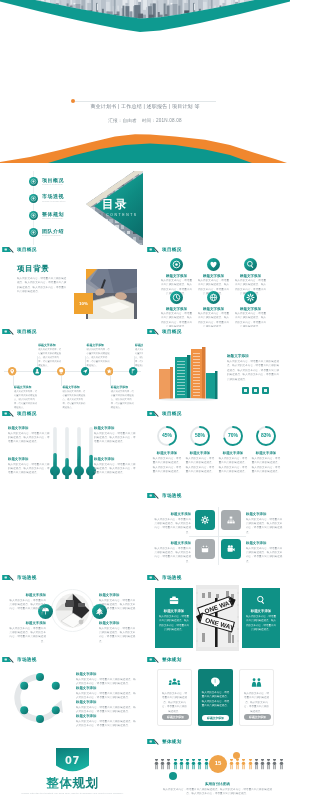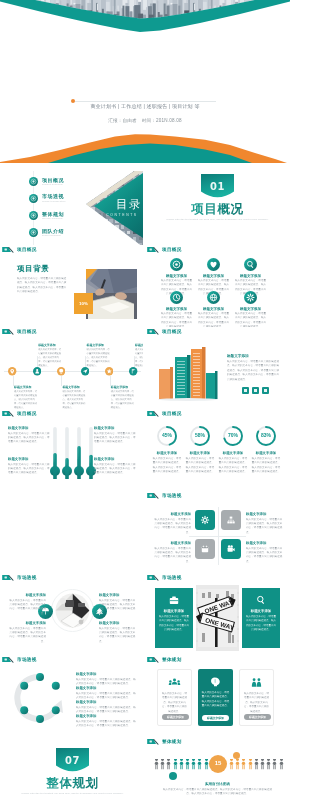--- a/index.html
+++ b/index.html
@@ -48,22 +48,22 @@
 .dv-en{position:absolute;left:16px;top:47px;width:109px;text-align:center;
   font-size:2.5px;color:#c3c9cd;line-height:1.9}
 
 
 .toc-rail{position:absolute;left:31px;top:0px;width:1px;height:74px;background:#eceff1}
 .toc-item{position:absolute;left:27px;width:60px;height:10px}
 .toc-ic{position:absolute;left:0;top:0.5px;width:9px;height:9px}
 .toc-cn{position:absolute;left:13px;top:0px;font-size:5px;font-weight:bold;color:#1a8881;letter-spacing:.5px;white-space:nowrap}
 .toc-en{position:absolute;left:13px;top:6.5px;font-size:2.4px;color:#c2c8cc;letter-spacing:.2px;white-space:nowrap}
 .toc-art{position:absolute;left:77px;top:0;width:64px;height:74px}
-.toc-h1{position:absolute;left:100px;top:28px;width:40px;text-align:right;color:#fff;
-  font-size:11.5px;font-weight:normal;letter-spacing:1.5px;line-height:1}
+.toc-h1{position:absolute;left:100px;top:28px;width:40px;text-align:left;color:#fff;
+  font-size:11.5px;font-weight:bold;letter-spacing:1.5px;line-height:1}
 .toc-h2{position:absolute;left:100px;top:42px;width:40px;text-align:center;color:#d8eeeb;
   font-size:3.4px;letter-spacing:1.6px}
 </style>
 </head>
 <body>
 
 <svg width="0" height="0" style="position:absolute" aria-hidden="true">
 <defs>
 <symbol id="city" viewBox="0 0 100 60" preserveAspectRatio="none">
         <rect x="-3" y="29" width="4" height="31" fill="#e3e8ec"></rect>
@@ -273,28 +273,20 @@
         </defs>
         <g clip-path="url(#tocclip)">
           <rect x="0" y="0" width="64" height="74" fill="url(#aerial)"></rect>
           <path d="M7 33 L64 -6 L64 0 L10 37 Z" fill="#e5dfd0"></path>
         </g>
         <path d="M15 35 L64 2 L64 67 Z" fill="url(#tocG)"></path>
       </svg>
 <div class="toc-h1">目录</div>
 <div class="toc-h2">CONTENTS</div>
 </div>
-<div class="sl " style="left:147px;top:171px">
-<svg class="dv-shield" viewBox="0 0 33 25">
-        <path d="M0 0 L33 0 L33 17.5 Q16.5 29 0 17.5 Z" fill="url(#gTealSh)"></path>
-      </svg>
-<div class="dv-num">01</div>
-<div class="dv-title">项目概况</div>
-<div class="dv-en">Please enter the text content you need here, and try to describe your point of view concisely.</div>
-</div>
 <div class="cap" style="left:2px;top:245px">
       <svg viewBox="0 0 12 7">
         <path d="M0.2 0.9 L6.4 0.9 L9.0 6.1 L0.2 6.1 Z" fill="#0f9d93"></path>
         <path d="M7.0 0.9 L11.9 6.6 L10.5 6.6 L6.0 1.3 Z" fill="#2f4f54"></path>
         <rect x="2.5" y="2.4" width="2.4" height="2.1" rx="0.4" fill="#d9efed"></rect>
       </svg>
       <span>项目概况</span>
     </div>
 <div class="sl " style="left:6px;top:253px">
 <div style="position:absolute;left:11px;top:11px;font-size:7.5px;font-weight:bold;color:#15867f;letter-spacing:.6px">项目背景</div>

